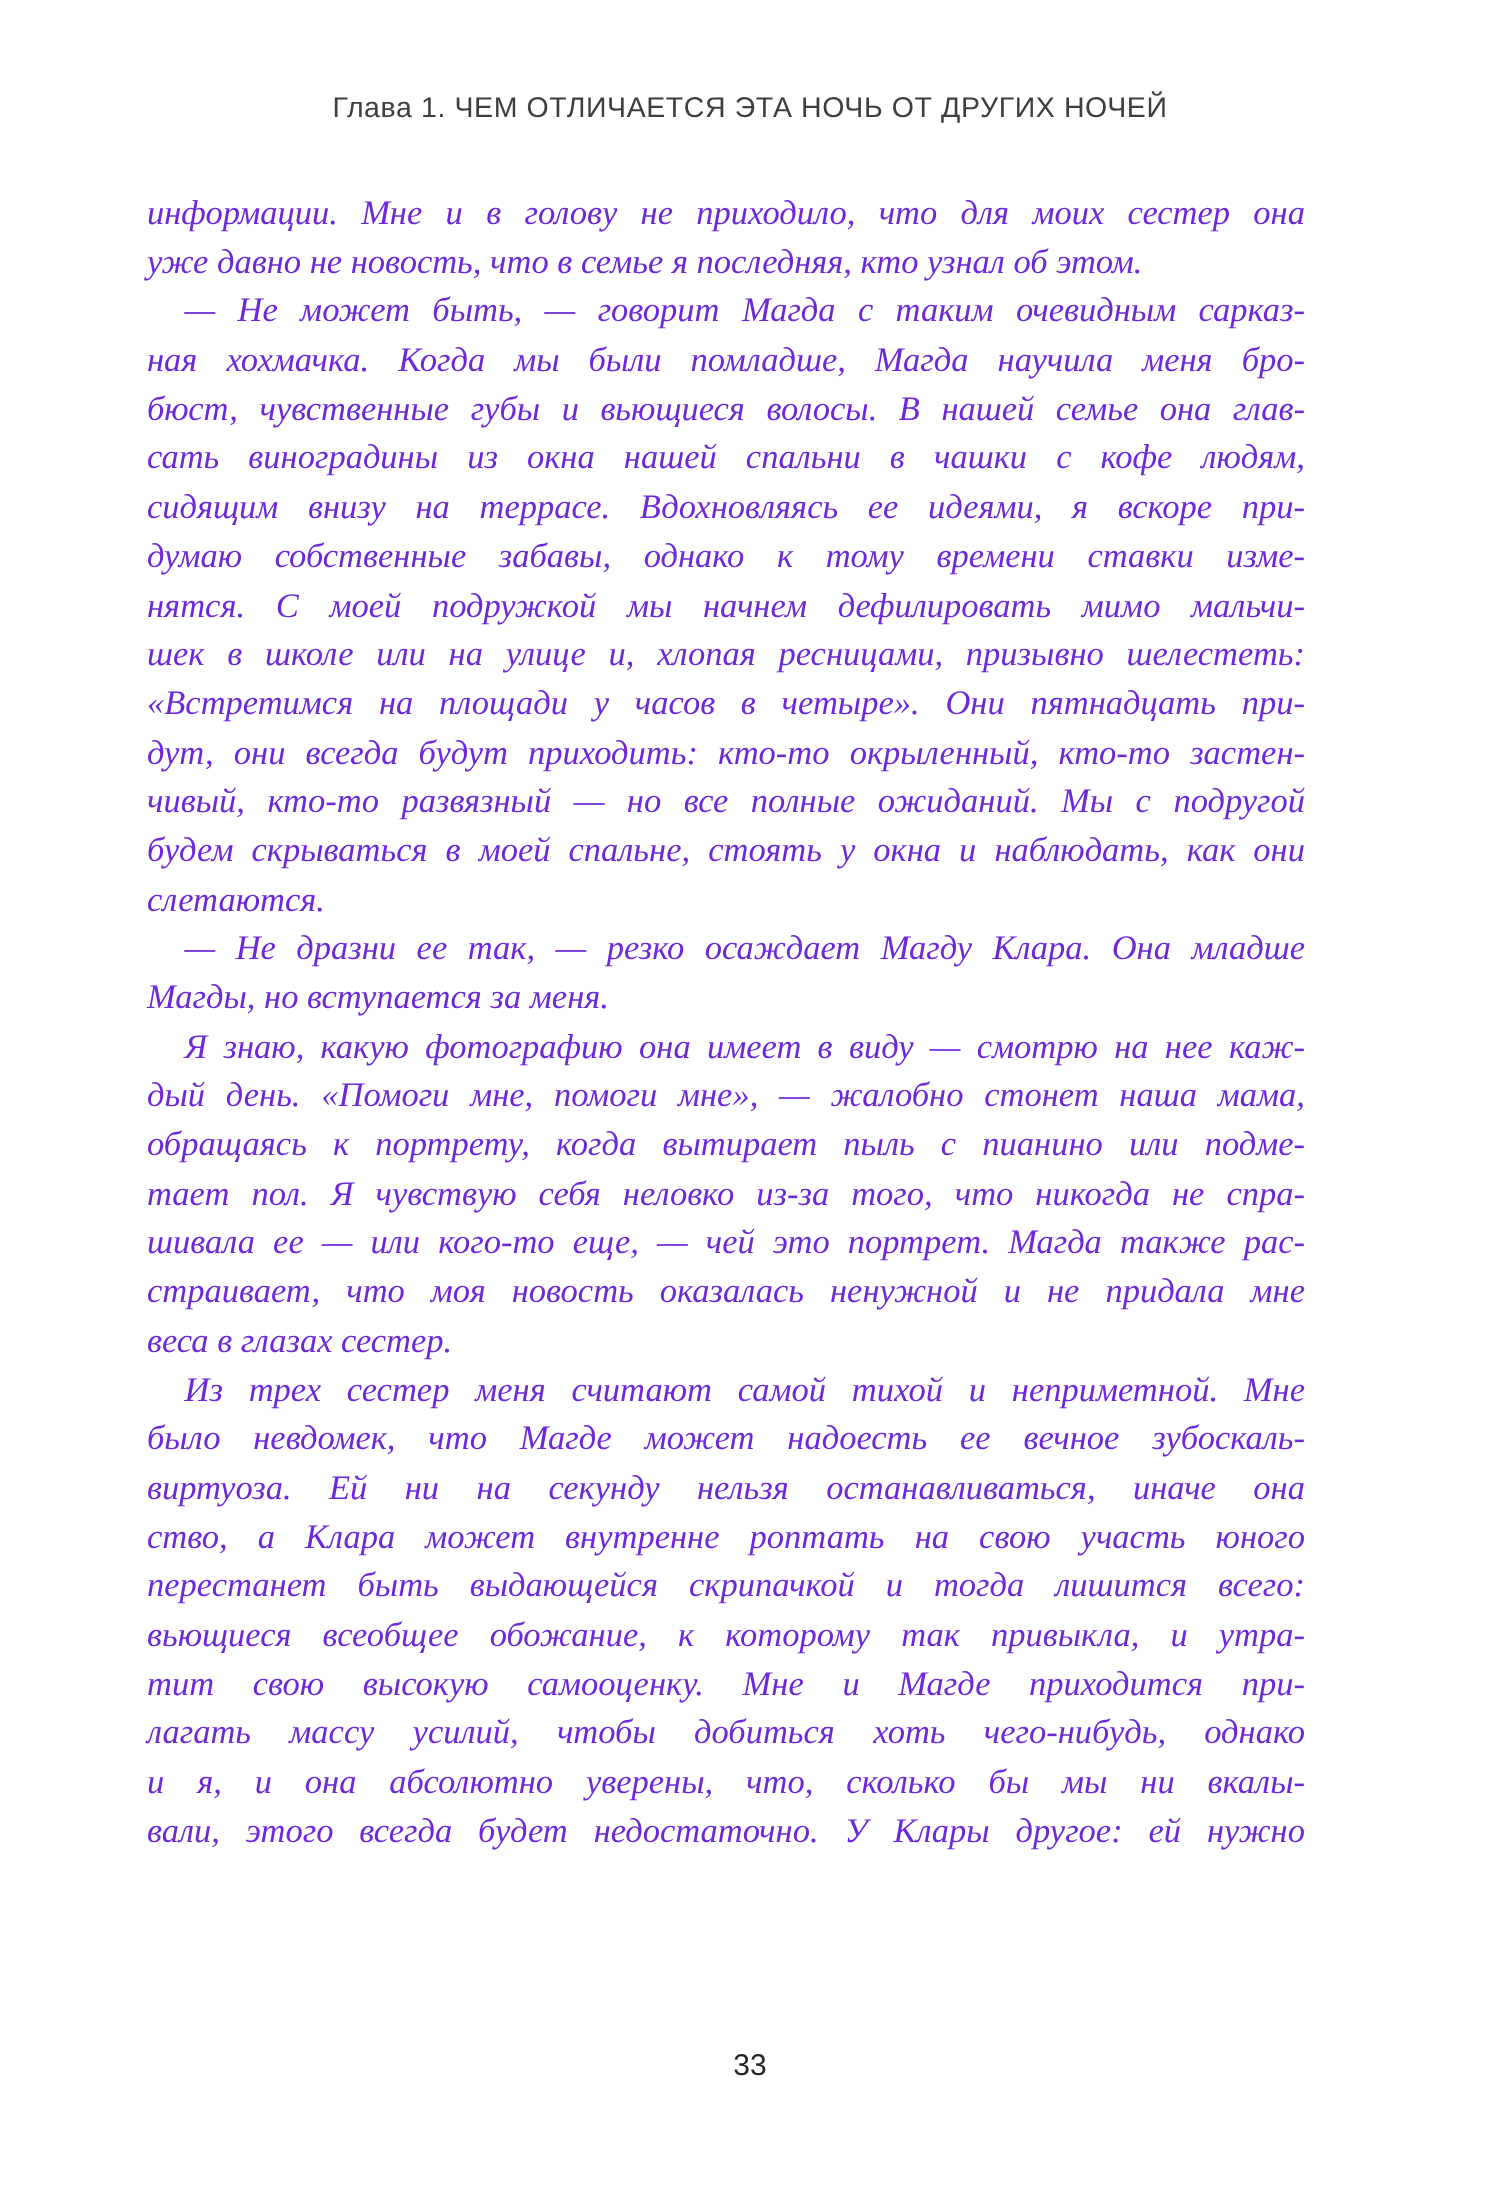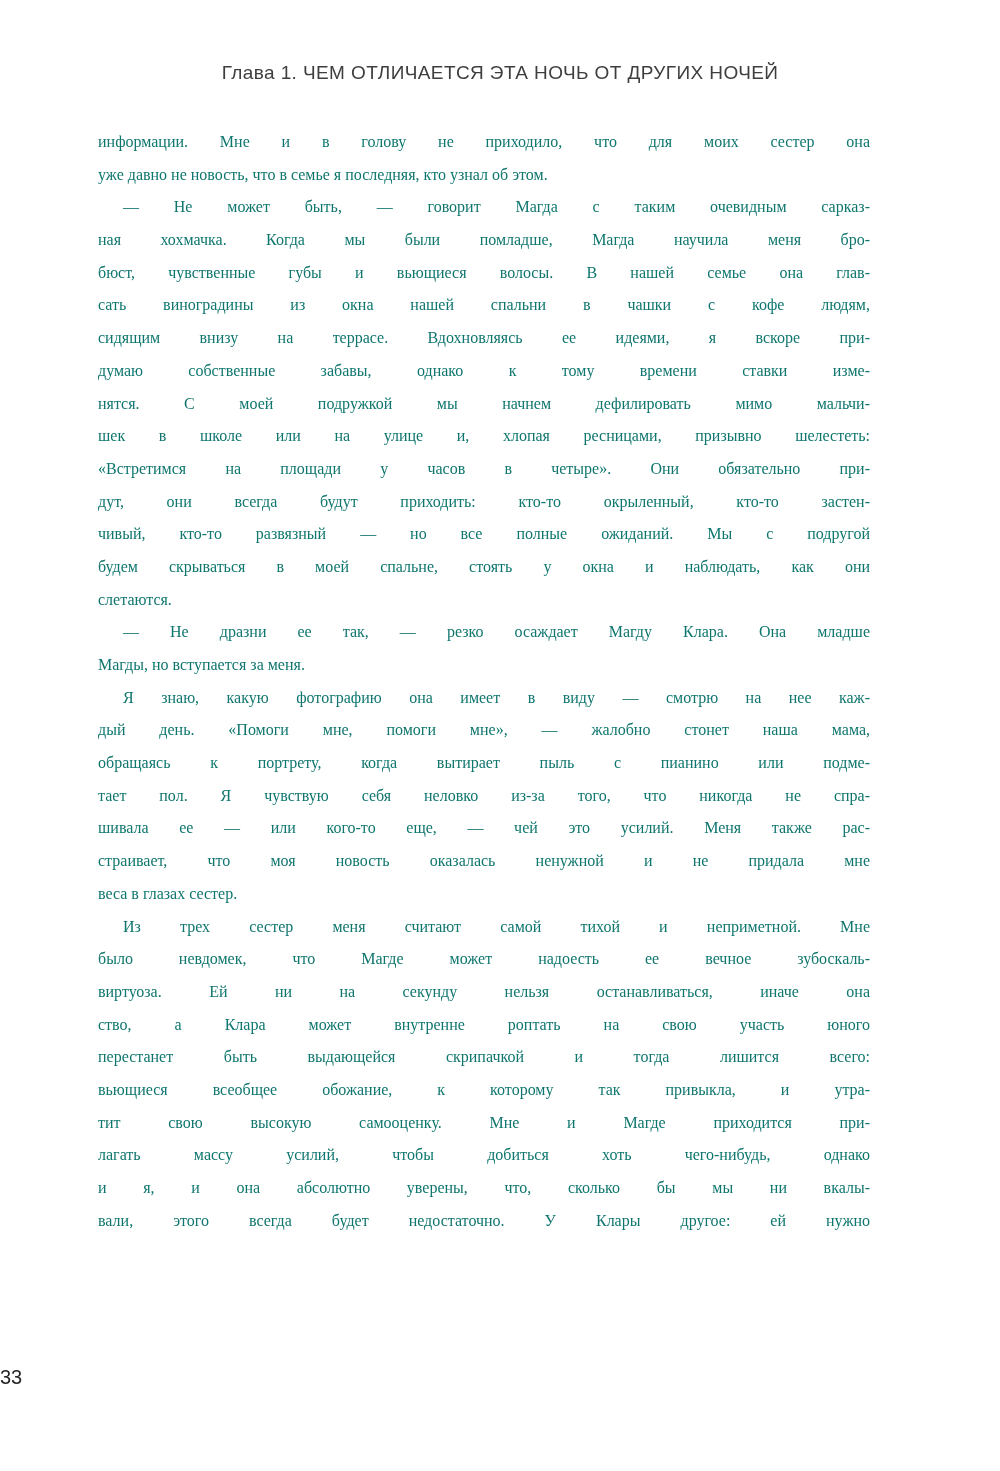--- a/index.html
+++ b/index.html
@@ -25,22 +25,23 @@
     font-size: 19px;
     letter-spacing: 0.4px;
     color: #3e3e3e;
   }
   .body-text {
     position: absolute;
     top: 126px;
     left: 98px;
     width: 772px;
     font-family: "Liberation Serif", serif;
-    font-size: 16px;
-    color: #0f766e;
+    font-size: 23px;
+    color: #6d28d9;
+    font-style: italic;
   }
   .line {
     line-height: 32.7px;
     height: 32.7px;
     white-space: normal;
     text-align: center;
     text-align-last: left;
   }
   .line.j {
     text-align: justify;
@@ -48,21 +49,21 @@
     text-justify: inter-word;
   }
   .line.ind {
     text-indent: 25px;
   }
   .page-number {
     position: absolute;
     top: 1366px;
     left: 0;
     width: 1000px;
-    text-align: left;
+    text-align: center;
     font-family: "Liberation Sans", sans-serif;
     font-size: 20px;
     color: #262626;
   }
 </style>
 </head>
 <body>
 
 <div class="page">
 
@@ -75,36 +76,36 @@
       </div>
       <div>
         <div class="line j ind">— Не может быть, — говорит Магда с таким очевидным сарказ-</div>
         <div class="line j">ная хохмачка. Когда мы были помладше, Магда научила меня бро-</div>
         <div class="line j">бюст, чувственные губы и вьющиеся волосы. В нашей семье она глав-</div>
         <div class="line j">сать виноградины из окна нашей спальни в чашки с кофе людям,</div>
         <div class="line j">сидящим внизу на террасе. Вдохновляясь ее идеями, я вскоре при-</div>
         <div class="line j">думаю собственные забавы, однако к тому времени ставки изме-</div>
         <div class="line j">нятся. С моей подружкой мы начнем дефилировать мимо мальчи-</div>
         <div class="line j">шек в школе или на улице и, хлопая ресницами, призывно шелестеть:</div>
-        <div class="line j">«Встретимся на площади у часов в четыре». Они обязательно при-</div>
+        <div class="line j">«Встретимся на площади у часов в четыре». Они пятнадцать при-</div>
         <div class="line j">дут, они всегда будут приходить: кто-то окрыленный, кто-то застен-</div>
         <div class="line j">чивый, кто-то развязный — но все полные ожиданий. Мы с подругой</div>
         <div class="line j">будем скрываться в моей спальне, стоять у окна и наблюдать, как они</div>
         <div class="line">слетаются.</div>
       </div>
       <div>
         <div class="line j ind">— Не дразни ее так, — резко осаждает Магду Клара. Она младше</div>
         <div class="line">Магды, но вступается за меня.</div>
       </div>
       <div>
         <div class="line j ind">Я знаю, какую фотографию она имеет в виду — смотрю на нее каж-</div>
         <div class="line j">дый день. «Помоги мне, помоги мне», — жалобно стонет наша мама,</div>
         <div class="line j">обращаясь к портрету, когда вытирает пыль с пианино или подме-</div>
         <div class="line j">тает пол. Я чувствую себя неловко из-за того, что никогда не спра-</div>
-        <div class="line j">шивала ее — или кого-то еще, — чей это усилий. Меня также рас-</div>
+        <div class="line j">шивала ее — или кого-то еще, — чей это портрет. Магда также рас-</div>
         <div class="line j">страивает, что моя новость оказалась ненужной и не придала мне</div>
         <div class="line">веса в глазах сестер.</div>
       </div>
       <div>
         <div class="line j ind">Из трех сестер меня считают самой тихой и неприметной. Мне</div>
         <div class="line j">было невдомек, что Магде может надоесть ее вечное зубоскаль-</div>
         <div class="line j">виртуоза. Ей ни на секунду нельзя останавливаться, иначе она</div>
         <div class="line j">ство, а Клара может внутренне роптать на свою участь юного</div>
         <div class="line j">перестанет быть выдающейся скрипачкой и тогда лишится всего:</div>
         <div class="line j">вьющиеся всеобщее обожание, к которому так привыкла, и утра-</div>

